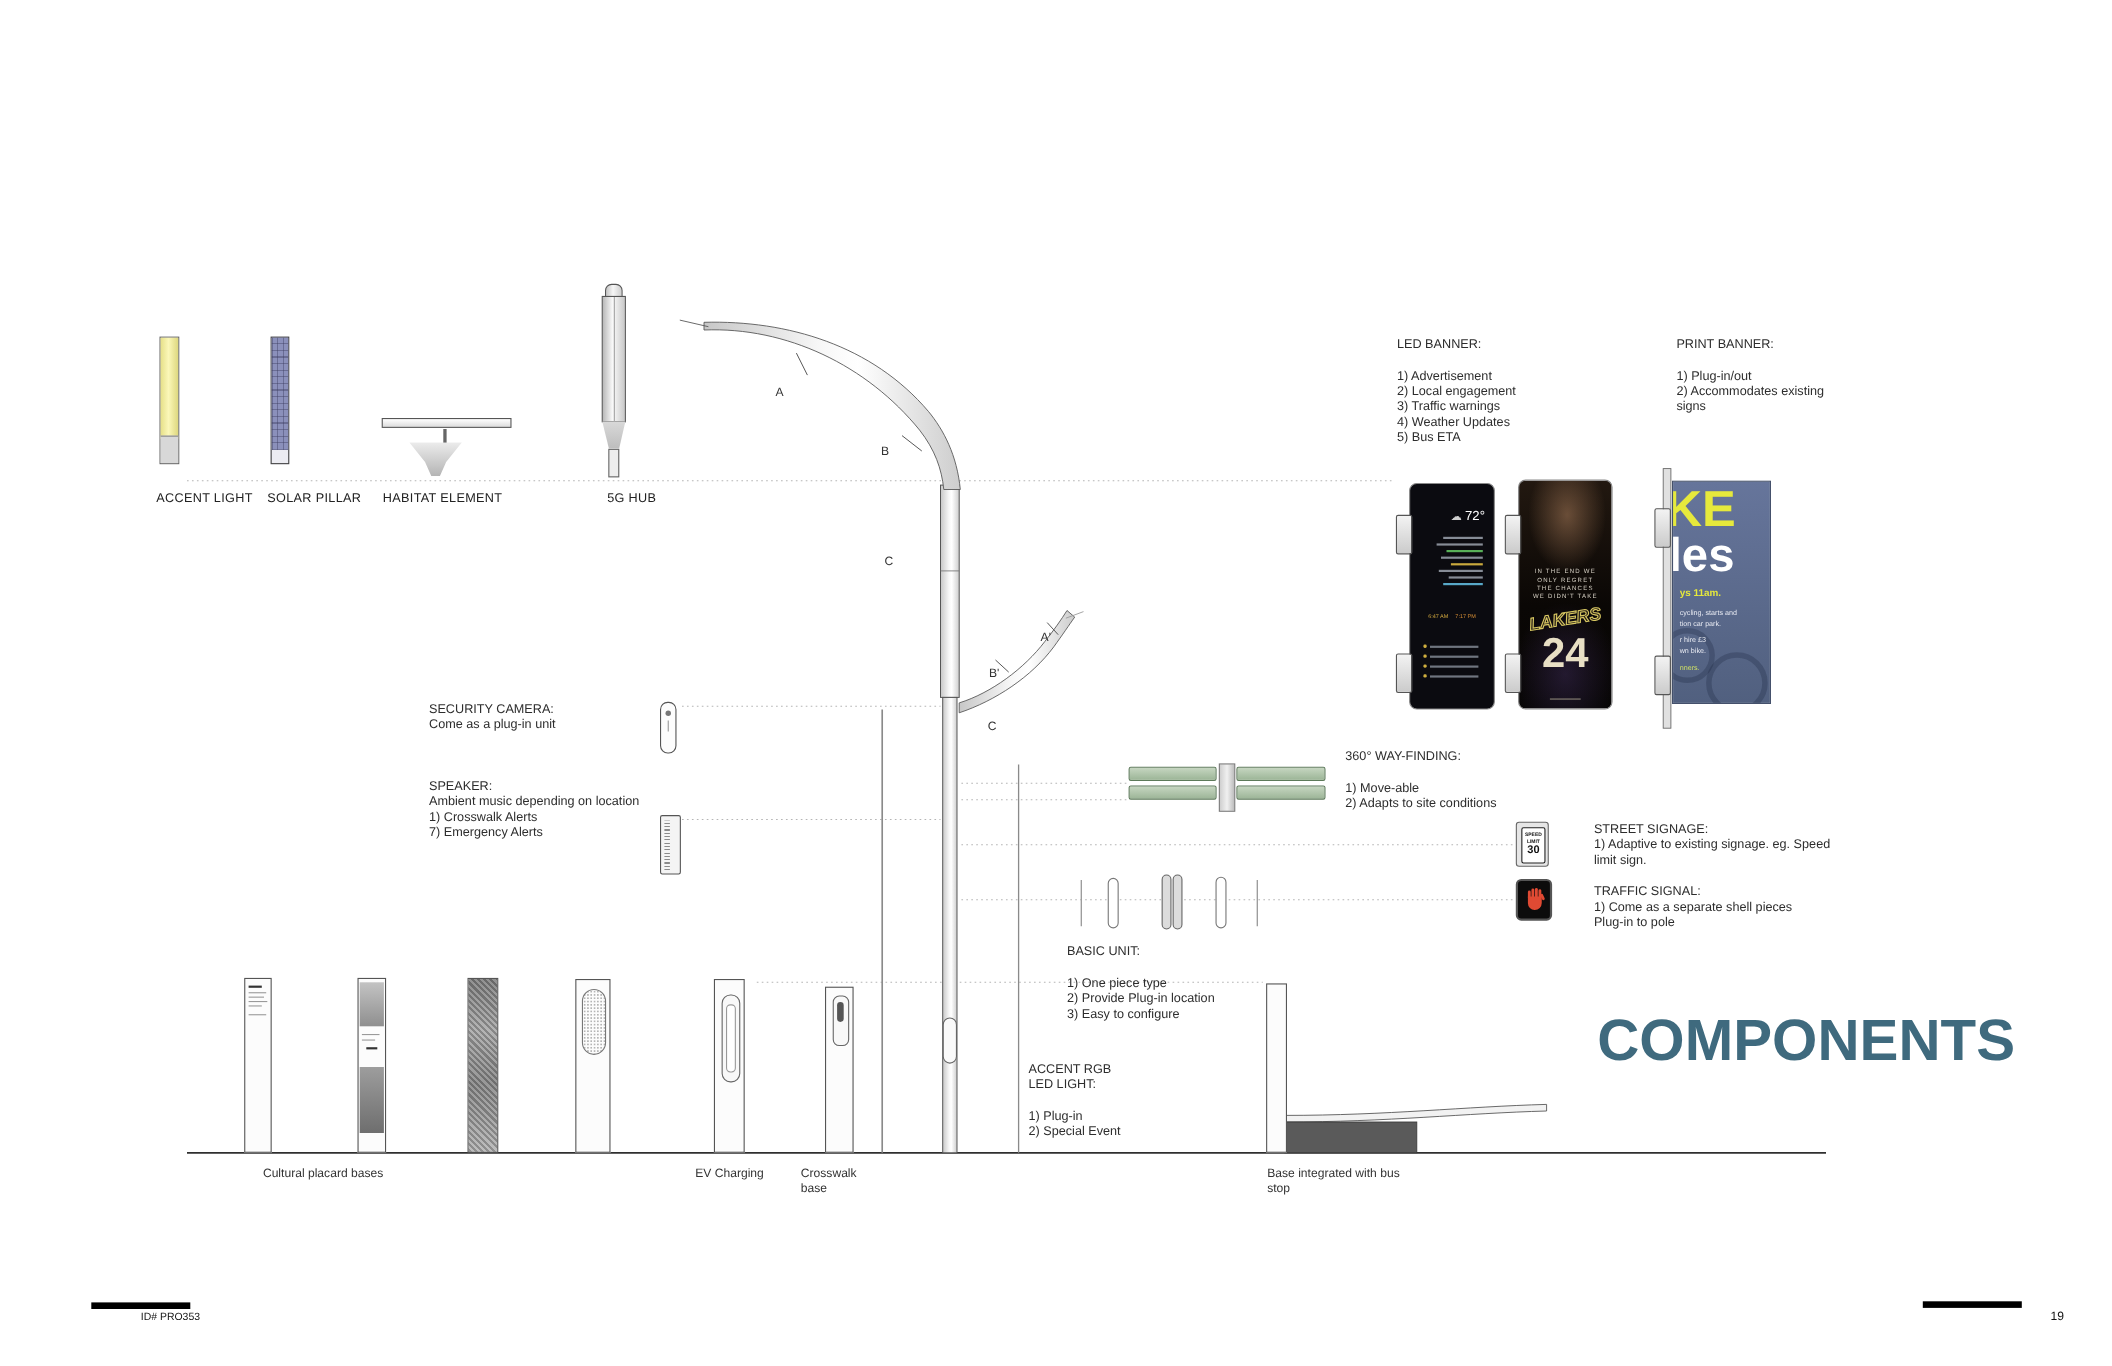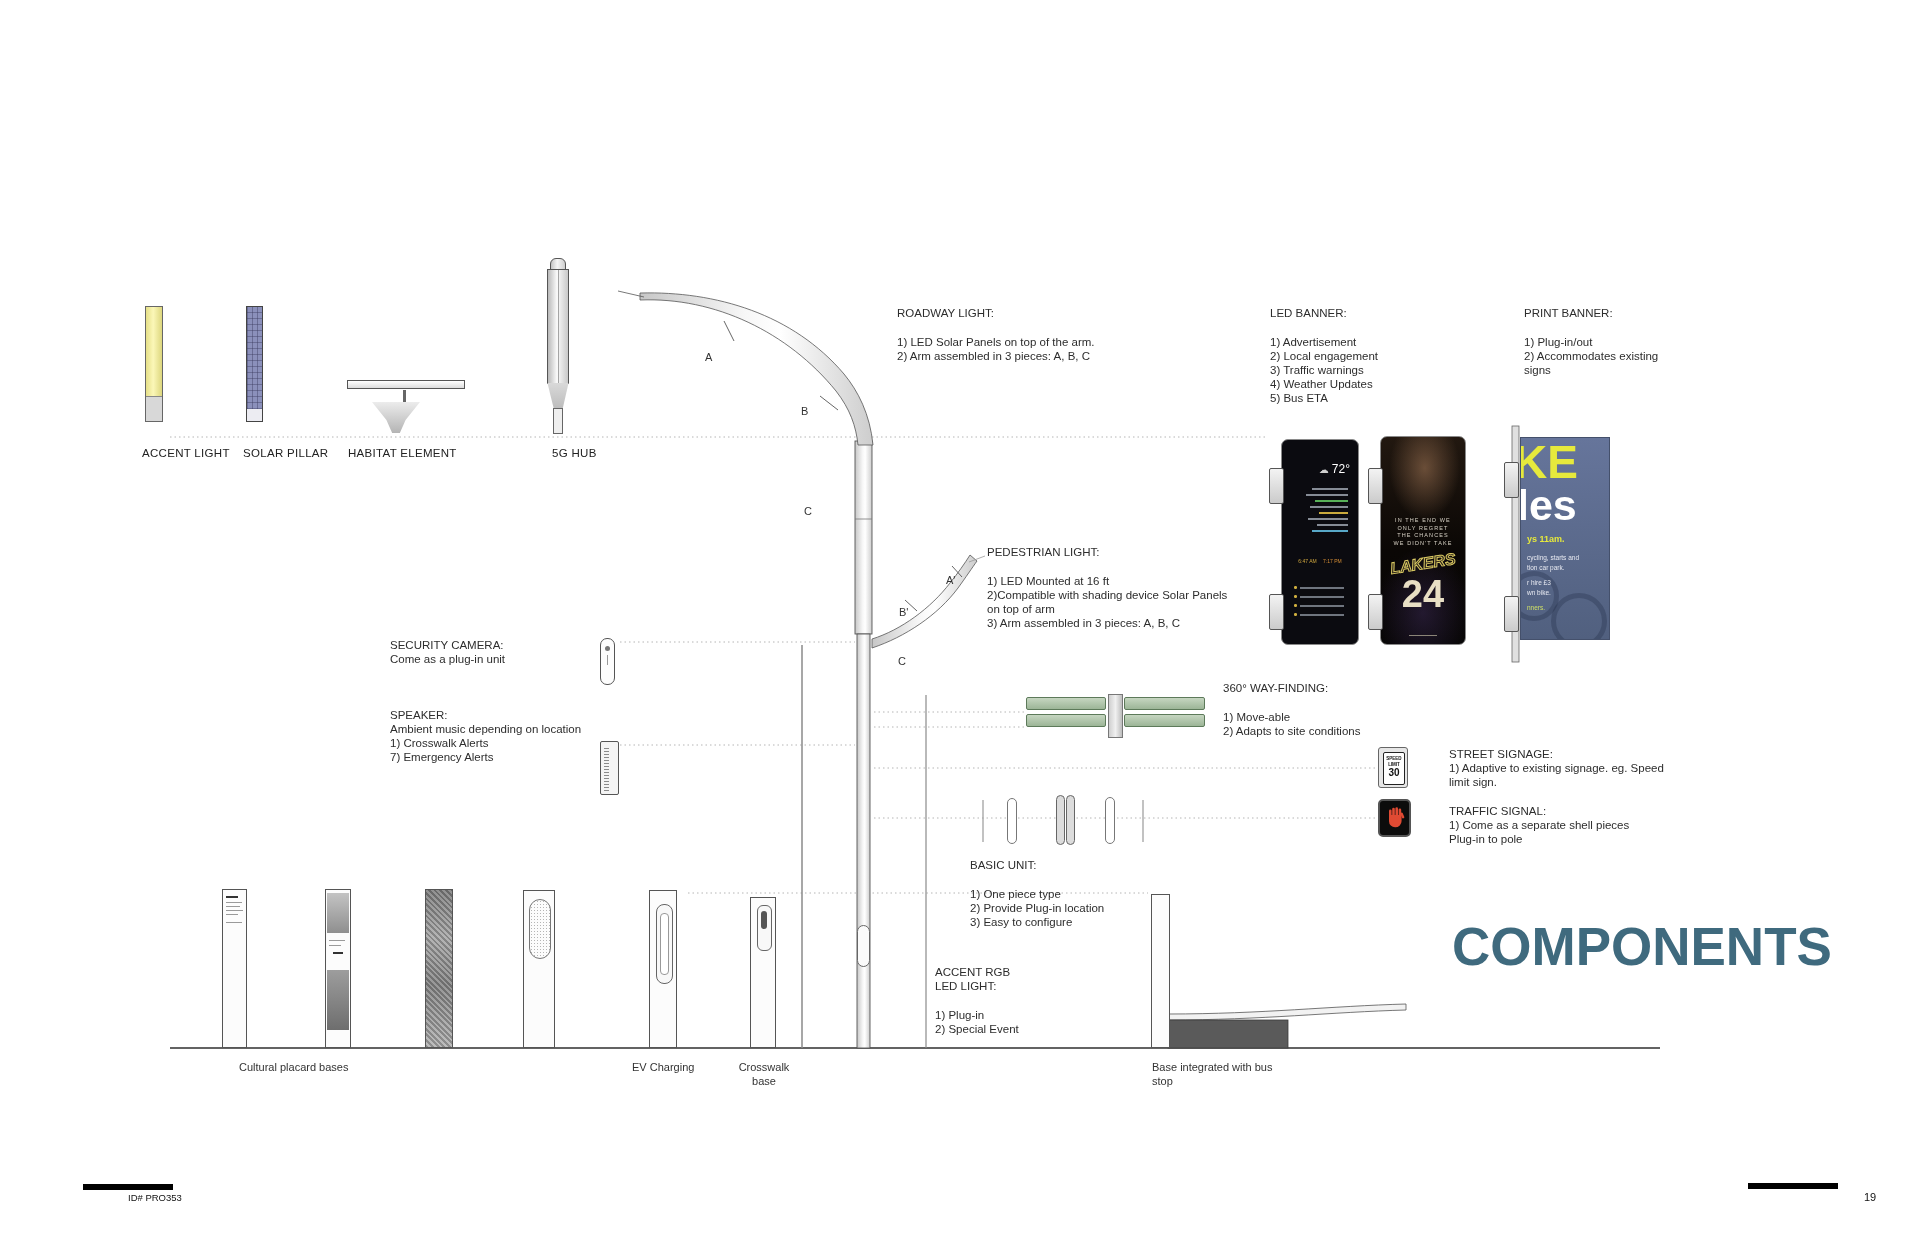--- a/index.html
+++ b/index.html
@@ -311,49 +311,37 @@
       <div class="slot-inner" style="left:3px;top:8px;width:7px;height:60px"></div>
     </div>
   </div>
   <div class="pillar" style="left:750px;top:897px;width:26px;height:151px">
     <div class="slot" style="left:6px;top:7px;width:13px;height:44px;border-radius:6px">
       <div class="slot-dark" style="left:3px;top:5px;width:6px;height:18px"></div>
     </div>
   </div>
   <div class="pillar" style="left:1151px;top:894px;width:19px;height:154px"></div>
 
-  <div class="ann" style="left:897px;top:306px">
-    <div class="gap">ROADWAY LIGHT:</div>
-    <div>1) LED Solar Panels on top of the arm.</div>
-    <div>2) Arm assembled in 3  pieces: A, B, C</div>
-  </div>
 
   <div class="ann" style="left:1270px;top:306px">
     <div class="gap">LED BANNER:</div>
     <div>1) Advertisement</div>
     <div>2) Local engagement</div>
     <div>3) Traffic warnings</div>
     <div>4) Weather Updates</div>
     <div>5) Bus ETA</div>
   </div>
 
   <div class="ann" style="left:1524px;top:306px">
     <div class="gap">PRINT BANNER:</div>
     <div>1) Plug-in/out</div>
     <div>2) Accommodates existing</div>
     <div>signs</div>
   </div>
 
-  <div class="ann" style="left:987px;top:545px">
-    <div class="gap">PEDESTRIAN LIGHT:</div>
-    <div>1) LED Mounted at 16 ft</div>
-    <div>2)Compatible with  shading device  Solar Panels</div>
-    <div>on top  of arm</div>
-    <div>3) Arm assembled in 3  pieces: A, B, C</div>
-  </div>
 
   <div class="ann" style="left:390px;top:638px">
     <div>SECURITY CAMERA:</div>
     <div>Come as a plug-in unit</div>
   </div>
 
   <div class="ann" style="left:390px;top:708px">
     <div>SPEAKER:</div>
     <div>Ambient music depending  on location</div>
     <div>1) Crosswalk Alerts</div>
@@ -387,21 +375,21 @@
 
   <div class="ann" style="left:935px;top:965px">
     <div>ACCENT RGB</div>
     <div class="gap">LED LIGHT:</div>
     <div>1) Plug-in</div>
     <div>2) Special Event</div>
   </div>
 
   <div class="baselabel" style="left:239px;top:1061px">Cultural placard bases</div>
   <div class="baselabel" style="left:632px;top:1061px">EV Charging</div>
-  <div class="baselabel" style="left:728px;top:1061px;width:72px;text-align:center">Crosswalk base</div>
+  <div class="baselabel" style="left:728px;top:1061px;width:72px;text-align:left">Crosswalk base</div>
   <div class="baselabel" style="left:1152px;top:1061px;width:128px">Base integrated with bus stop</div>
 
   <div class="title">COMPONENTS</div>
   <div class="footbar" style="left:83px;top:1184px;width:90px"></div>
   <div class="foottxt" style="left:84px;top:1192px">ID# PRO353</div>
   <div class="footbar" style="left:1748px;top:1183px;width:90px"></div>
   <div class="foottxt" style="left:1820px;top:1191px;font-size:11px">19</div>
 
 </div>
 

